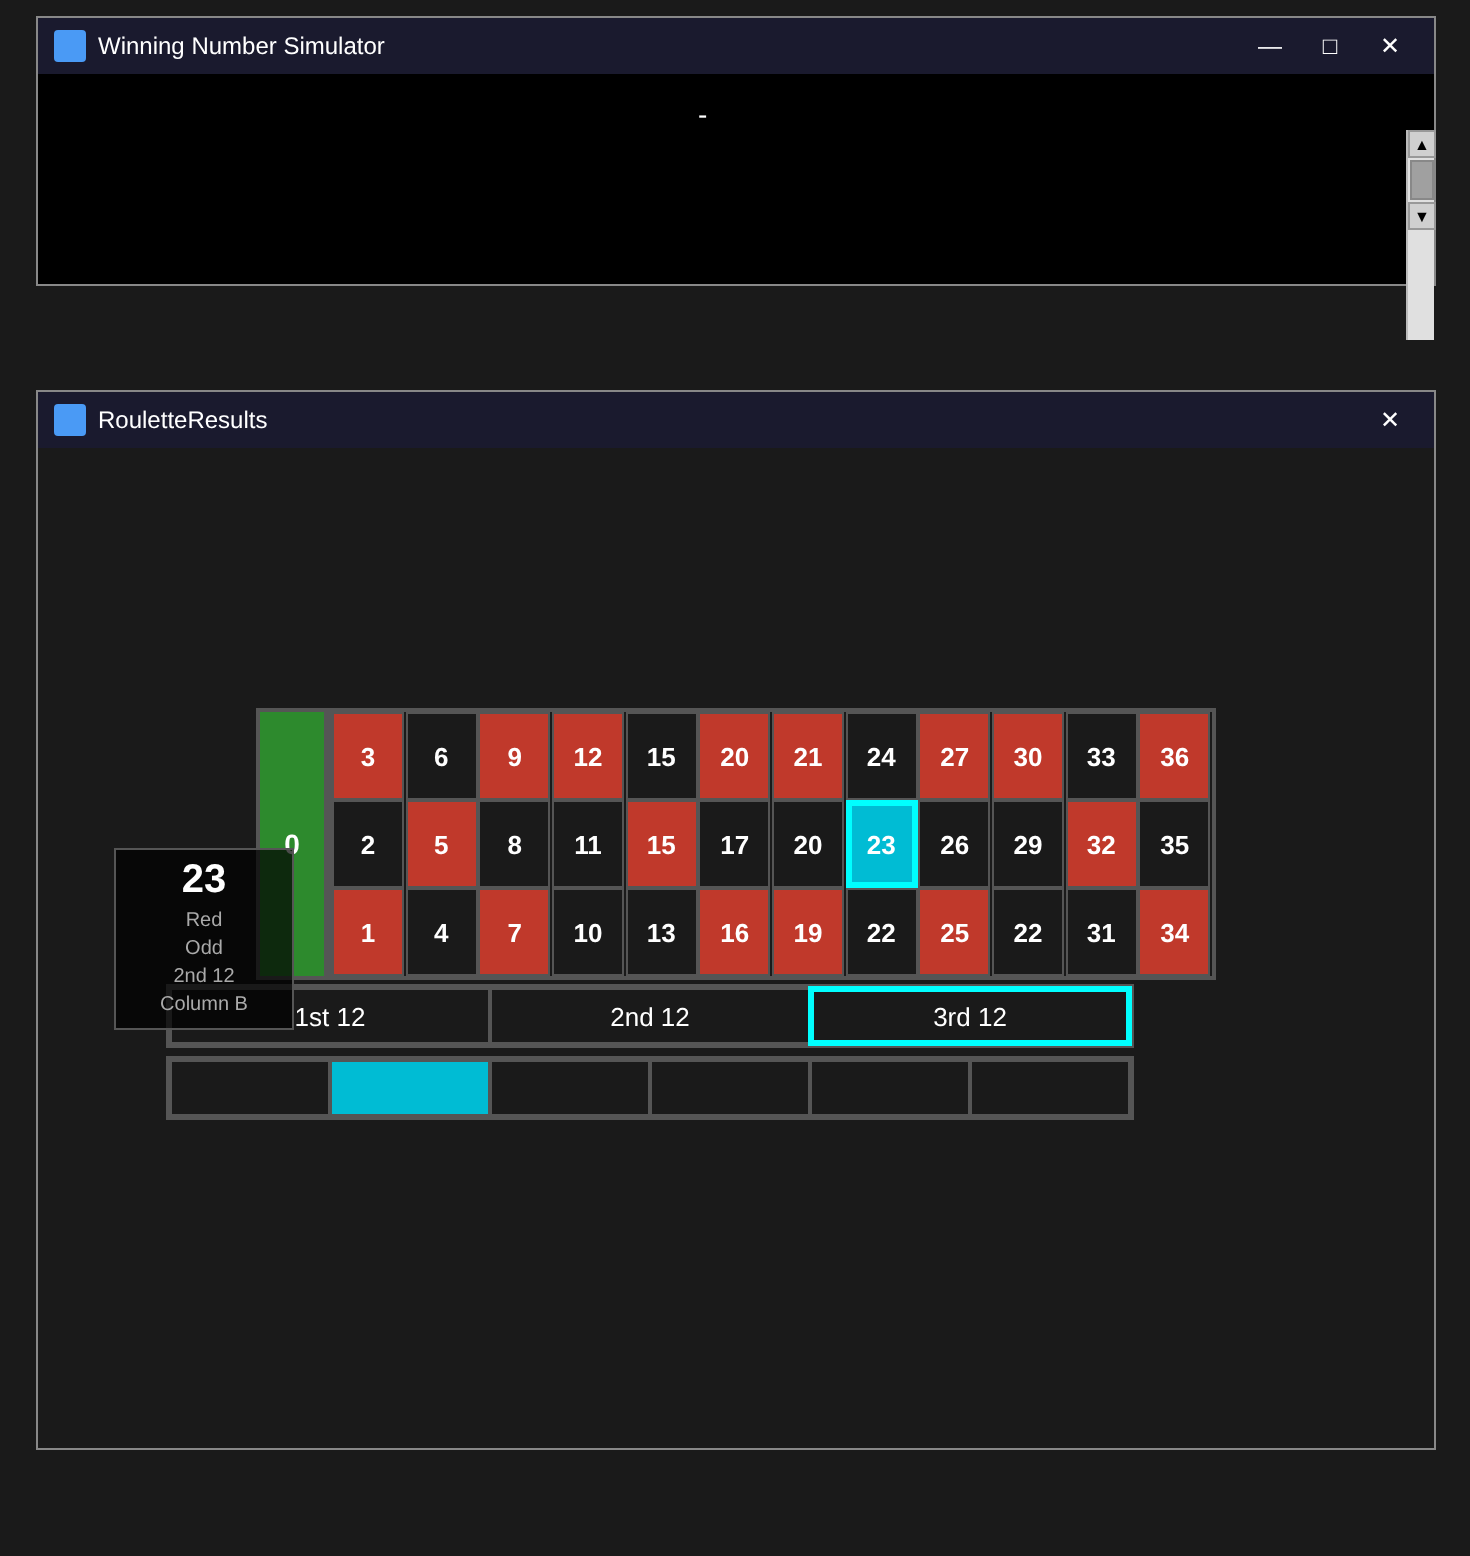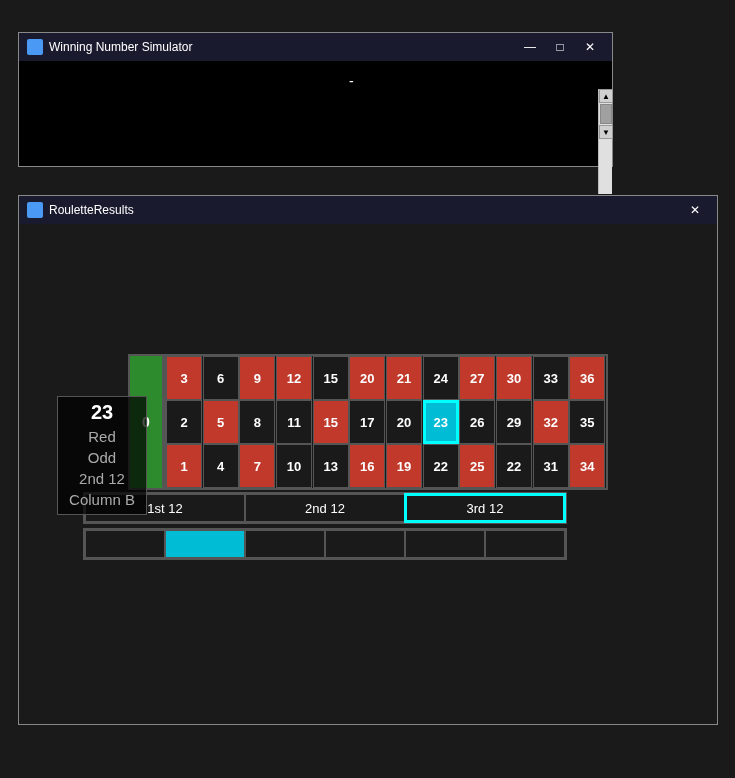--- a/index.html
+++ b/index.html
@@ -8,23 +8,23 @@
       font-family: 'Segoe UI', Arial, sans-serif;
       width: 735px;
       height: 778px;
       overflow: hidden;
       position: relative;
     }
 
     
     .top-window {
       position: absolute;
-      top: 32px;
+      top: 8px;
       left: 18px;
-      width: 595px;
+      width: 700px;
       background: #f0f0f0;
       border: 1px solid #888;
     }
     .window-titlebar {
       display: flex;
       align-items: center;
       background: #1a1a2e;
       padding: 4px 8px;
       height: 28px;
       color: white;
@@ -228,21 +228,21 @@
       padding: 4px 6px;
       color: white;
     }
     .result-number {
       font-size: 20px;
       font-weight: bold;
       text-align: center;
       margin-bottom: 2px;
     }
     .result-label {
-      font-size: 15px;
+      font-size: 10px;
       color: #aaa;
       text-align: center;
       line-height: 1.4;
     }
 
     .roulette-wrapper {
       position: relative;
     }
   </style>
 </head>

